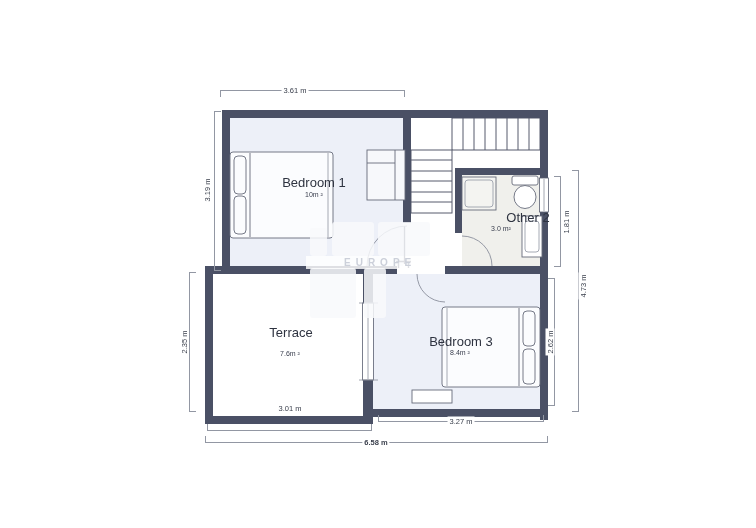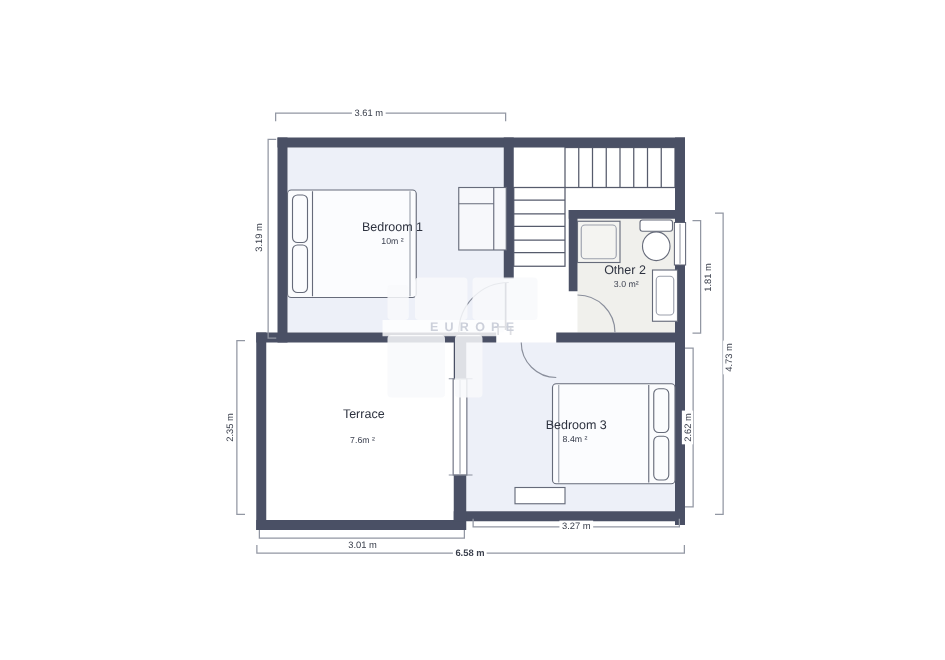--- a/index.html
+++ b/index.html
@@ -1,20 +1,20 @@
 <!DOCTYPE html>
 <html><head>
 <meta charset="utf-8">
 <style>
   html,body{margin:0;padding:0;background:#fff;}
   #stage{position:relative;width:756px;height:528px;background:#ffffff;overflow:hidden;
          font-family:"Liberation Sans", sans-serif;}
   #plan-svg{position:absolute;left:0;top:0;}
   .lbl{position:absolute;transform:translate(-50%,-50%);white-space:nowrap;color:#2e3340;}
-  .room-name{font-size:10px;color:#2e3340;}
+  .room-name{font-size:13px;color:#2e3340;}
   .room-area{font-size:7px;color:#3c4150;}
   .dim{font-size:7.5px;color:#3b404d;background:#fff;padding:0 2px;line-height:9px;}
   .dim.v{transform:translate(-50%,-50%) rotate(-90deg);}
   .wm-block{position:absolute;background:rgba(248,249,252,0.85);border-radius:3px;}
   .wm-band{position:absolute;background:rgba(255,255,255,0.82);}
   .wm-text{position:absolute;font-size:10px;letter-spacing:5px;color:#ccd0da;
            font-weight:bold;line-height:13px;}
 </style>
 </head>
 <body>
@@ -127,32 +127,32 @@
     <div class="wm-block" style="left:378px;top:222px;width:52px;height:34px;"></div>
     <div class="wm-block" style="left:310px;top:268px;width:46px;height:50px;"></div>
     <div class="wm-block" style="left:364px;top:268px;width:22px;height:50px;"></div>
     <div class="wm-band" style="left:306px;top:256px;width:128px;height:13px;"></div>
     <div class="wm-text" style="left:308px;top:256px;margin-left:36px;">EUROPE</div>
   </div>
 
   <div class="lbl room-name" style="left:314px;top:182px;">Bedroom 1</div>
   <div class="lbl room-area" style="left:314px;top:194px;">10m ²</div>
 
-  <div class="lbl room-name" style="left:500px;top:217px;">Other 2</div>
+  <div class="lbl room-name" style="left:528px;top:217px;">Other 2</div>
   <div class="lbl room-area" style="left:501px;top:228px;">3.0 m²</div>
 
   <div class="lbl room-name" style="left:291px;top:332px;">Terrace</div>
   <div class="lbl room-area" style="left:290px;top:353px;">7.6m ²</div>
 
   <div class="lbl room-name" style="left:461px;top:341px;">Bedroom 3</div>
   <div class="lbl room-area" style="left:460px;top:352px;">8.4m ²</div>
 
   <div class="lbl dim" style="left:295px;top:90px;">3.61 m</div>
   <div class="lbl dim v" style="left:207px;top:190px;">3.19 m</div>
   <div class="lbl dim v" style="left:184px;top:342px;">2.35 m</div>
-  <div class="lbl dim" style="left:290px;top:436px;">3.01 m</div>
+  <div class="lbl dim" style="left:290px;top:408px;">3.01 m</div>
   <div class="lbl dim" style="left:461px;top:421px;">3.27 m</div>
   <div class="lbl dim" style="left:376px;top:442px;font-weight:bold;">6.58 m</div>
   <div class="lbl dim v" style="left:566px;top:222px;">1.81 m</div>
   <div class="lbl dim v" style="left:550px;top:342px;">2.62 m</div>
   <div class="lbl dim v" style="left:583px;top:286px;">4.73 m</div>
 
 </div>
 
 </body></html>

